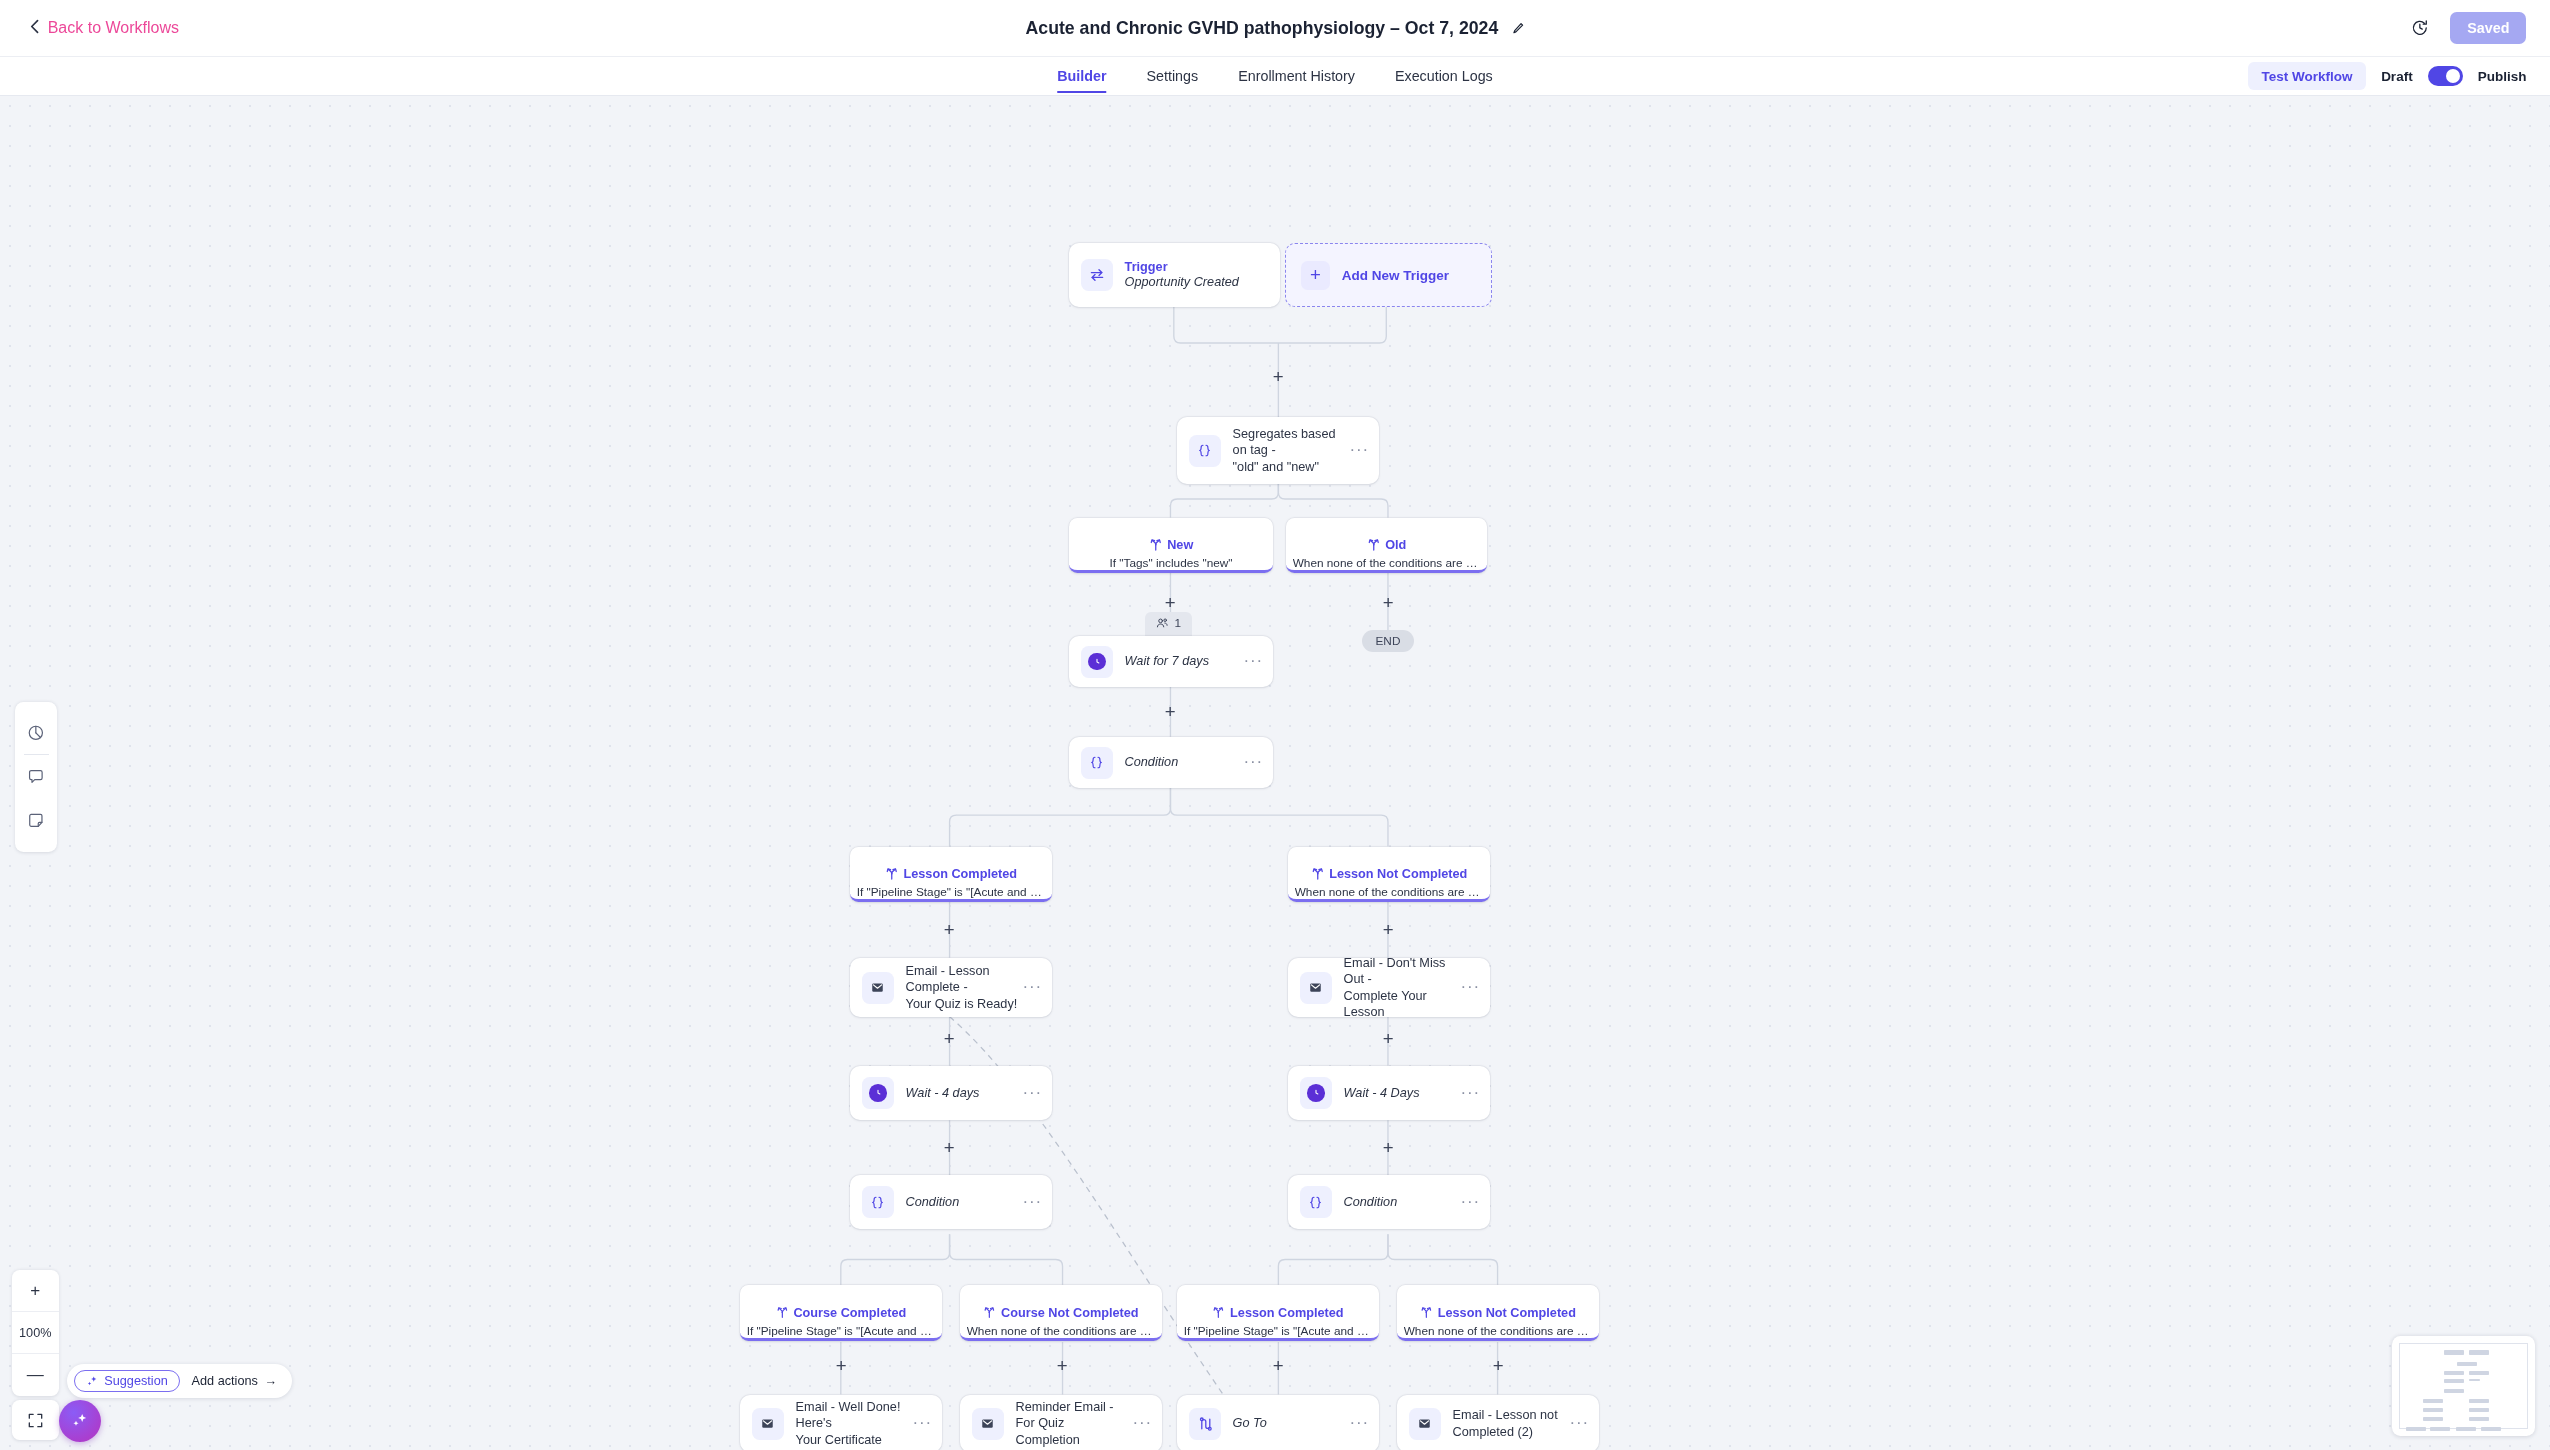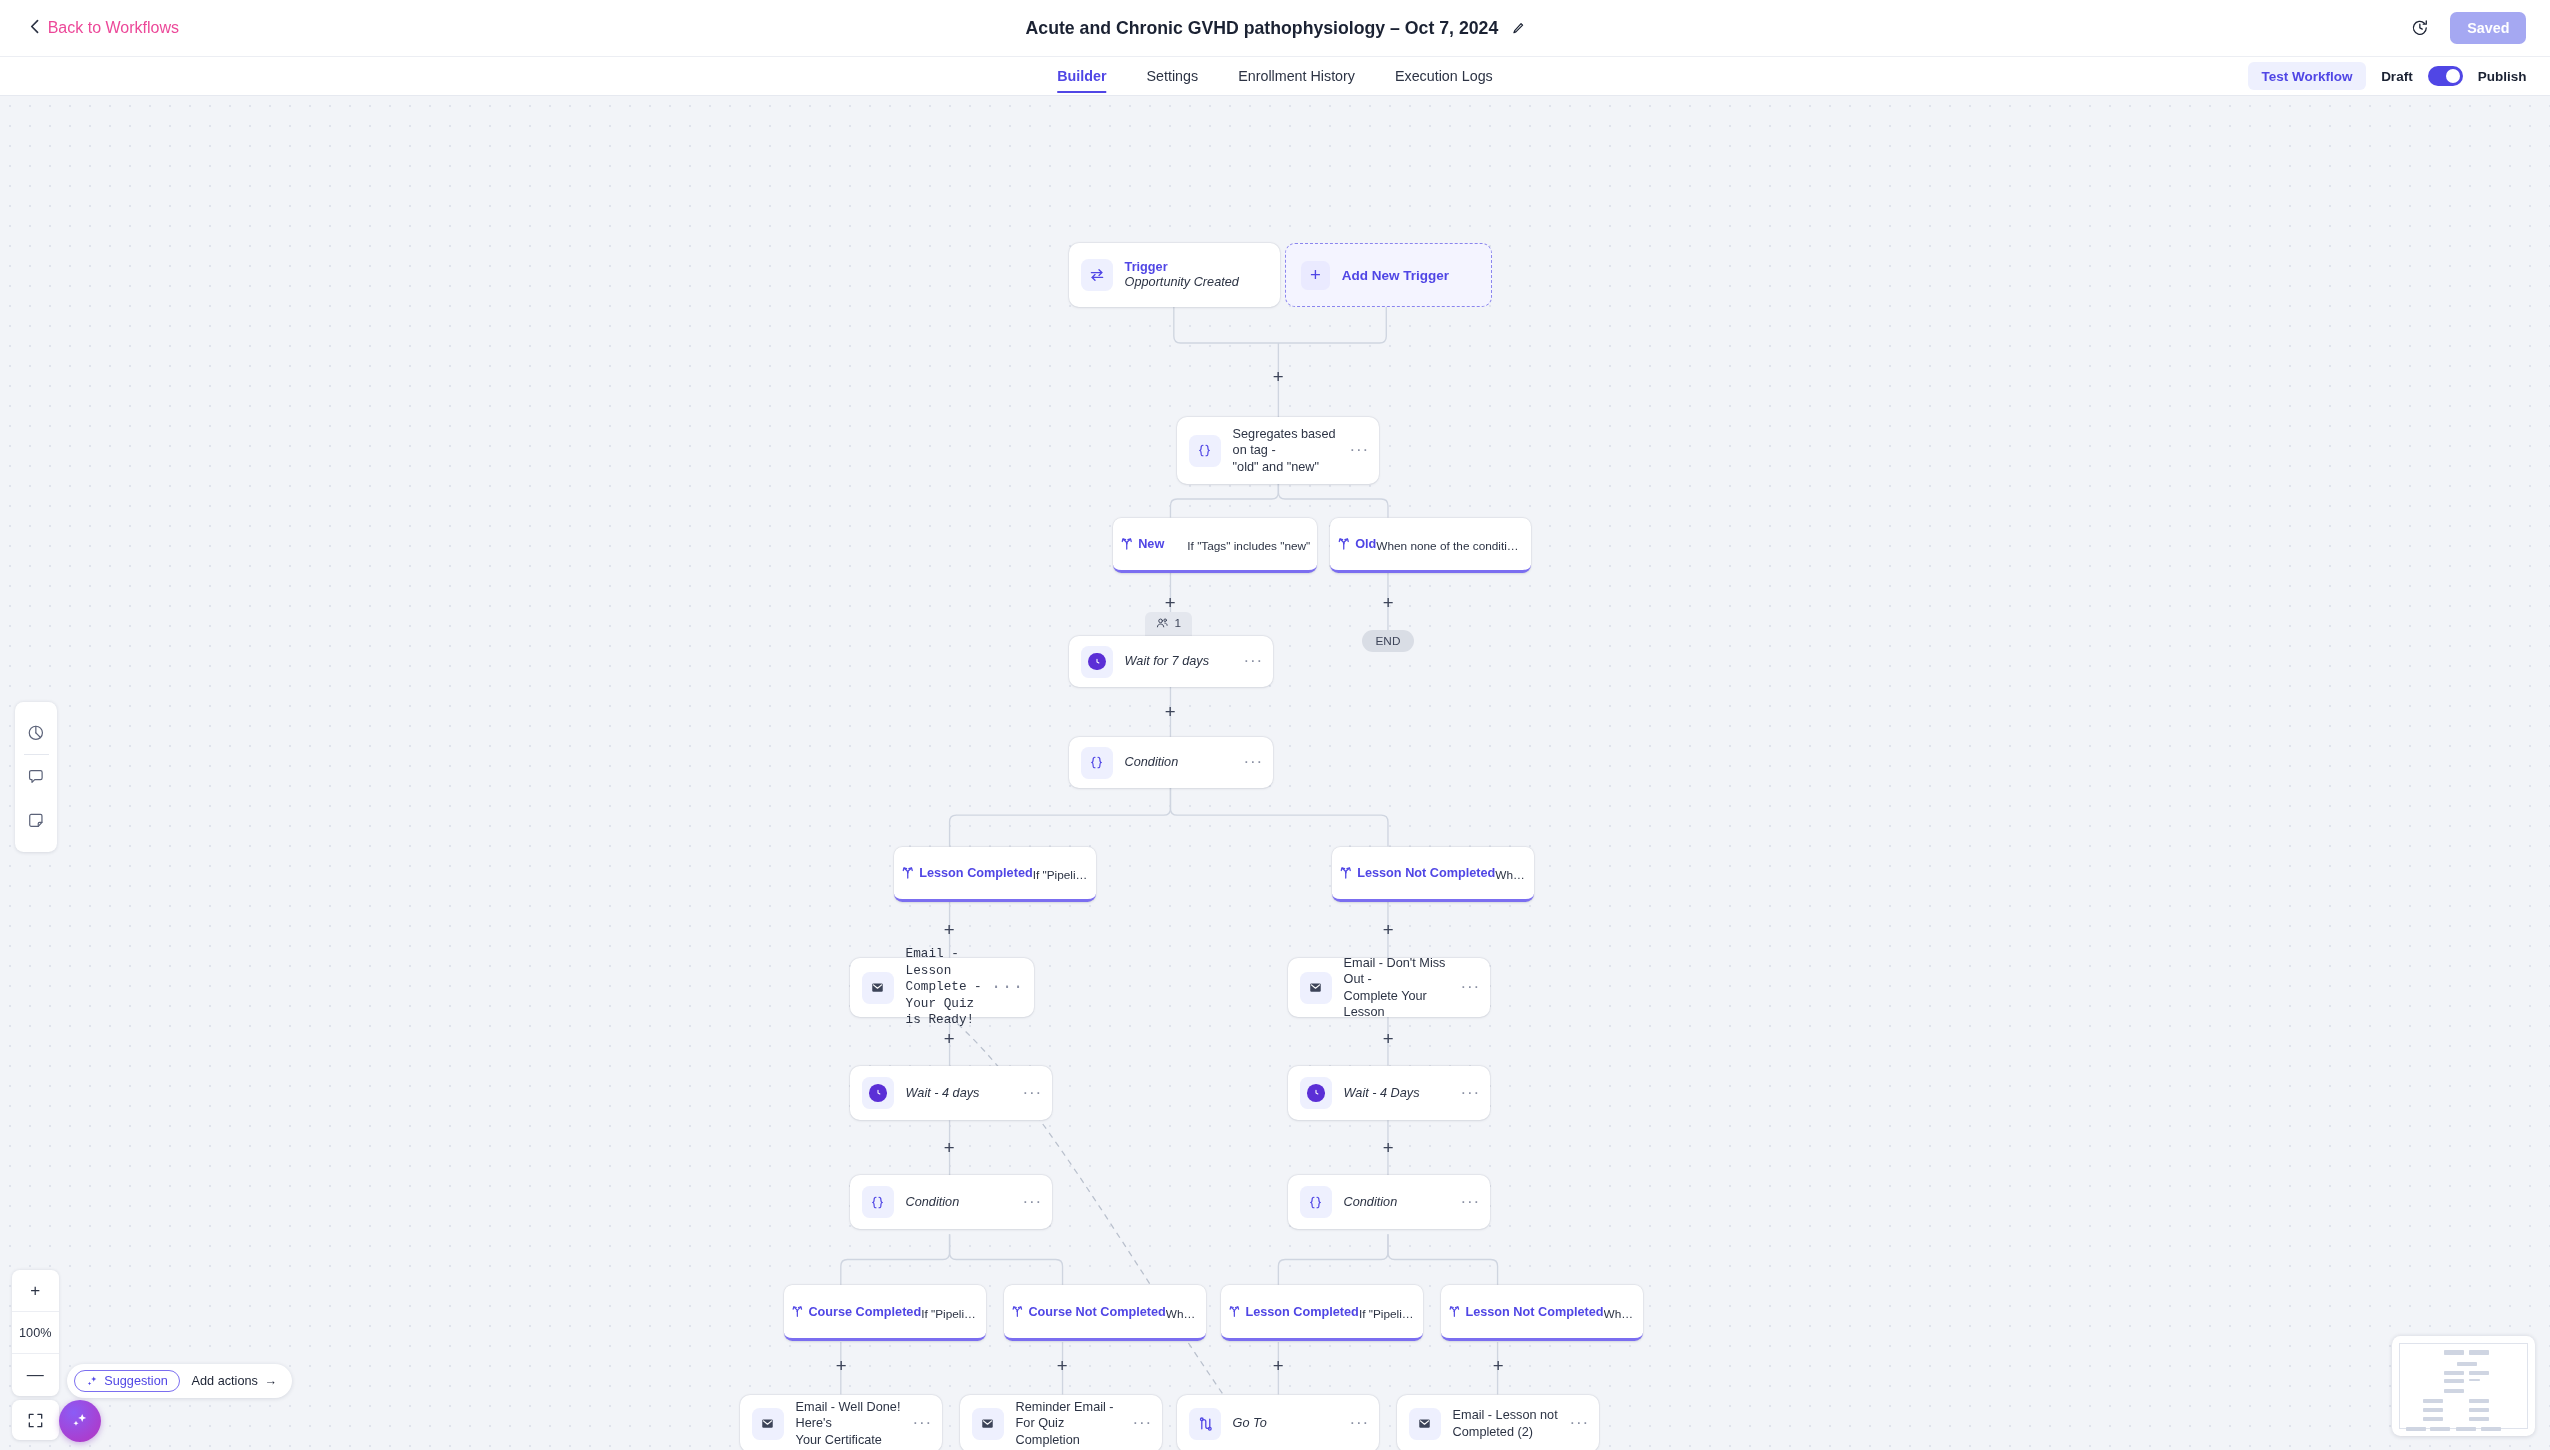--- a/index.html
+++ b/index.html
@@ -110,22 +110,22 @@
     display: flex; align-items: center; justify-content: center;
     color: #5046e5; font-size: 18.6px; margin-left: 15px;
   }
   .add-trigger .at-label { color: #5046e5; font-weight: bold; font-size: 13.5px; margin-left: 11.8px; }
 
   
   .branch {
     position: absolute; background: #fff; border-radius: 8.4px;
     box-shadow: 0 0.8px 2.5px rgba(22,30,60,.10), 0 0 0 0.8px rgba(22,30,60,.04);
     border-bottom: 3.4px solid #7b6ef0;
-    display: flex; flex-direction: row; align-items: center;
-    justify-content: space-between; cursor: pointer; padding: 0 6.7px; margin-left: 44px;
+    display: flex; flex-direction: column; align-items: center;
+    justify-content: flex-end; cursor: pointer; padding: 0 6.7px;
   }
   .branch-head { display: flex; align-items: center; gap: 5px; }
   .branch-title { color: #5046e5; font-weight: bold; font-size: 12.7px; white-space: nowrap; }
   .branch-sub {
     font-size: 11.8px; color: #2c3344; margin-top: 4.2px; white-space: nowrap;
     overflow: hidden; text-overflow: ellipsis; max-width: 100%;
   }
 
   
   .plus-btn {
@@ -441,21 +441,21 @@
             <polyline points="15,6 14,2.5 10.6,3.6"></polyline>
           </svg>
         <span class="branch-title">Lesson Not Completed</span>
       </div>
       <div class="branch-sub">When none of the conditions are met</div>
     </div>
 
     <div class="plus-btn" style="left:940px; top:825px;">+</div>
     <div class="plus-btn" style="left:1379px; top:825px;">+</div>
 
-    <div class="node" style="left:850px; top:862px; width:184px; height:59px;font-family:Liberation Mono, monospace;">
+    <div class="node" style="left:850px; top:862px; width:202px; height:59px;">
       <div class="node-icon">
         <svg width="15" height="15" viewBox="0 0 20 20" fill="#3d4459">
             <rect x="3" y="4.5" width="14" height="11" rx="1.6"></rect>
             <path d="M4.5 6.5 L10 11 L15.5 6.5" stroke="#fff" stroke-width="1.6" fill="none" stroke-linecap="round" stroke-linejoin="round"></path>
           </svg>
       </div>
       <div class="node-text">
         <div class="node-title">Email - Lesson Complete -</div>
         <div class="node-title">Your Quiz is Ready!</div>
       </div>

